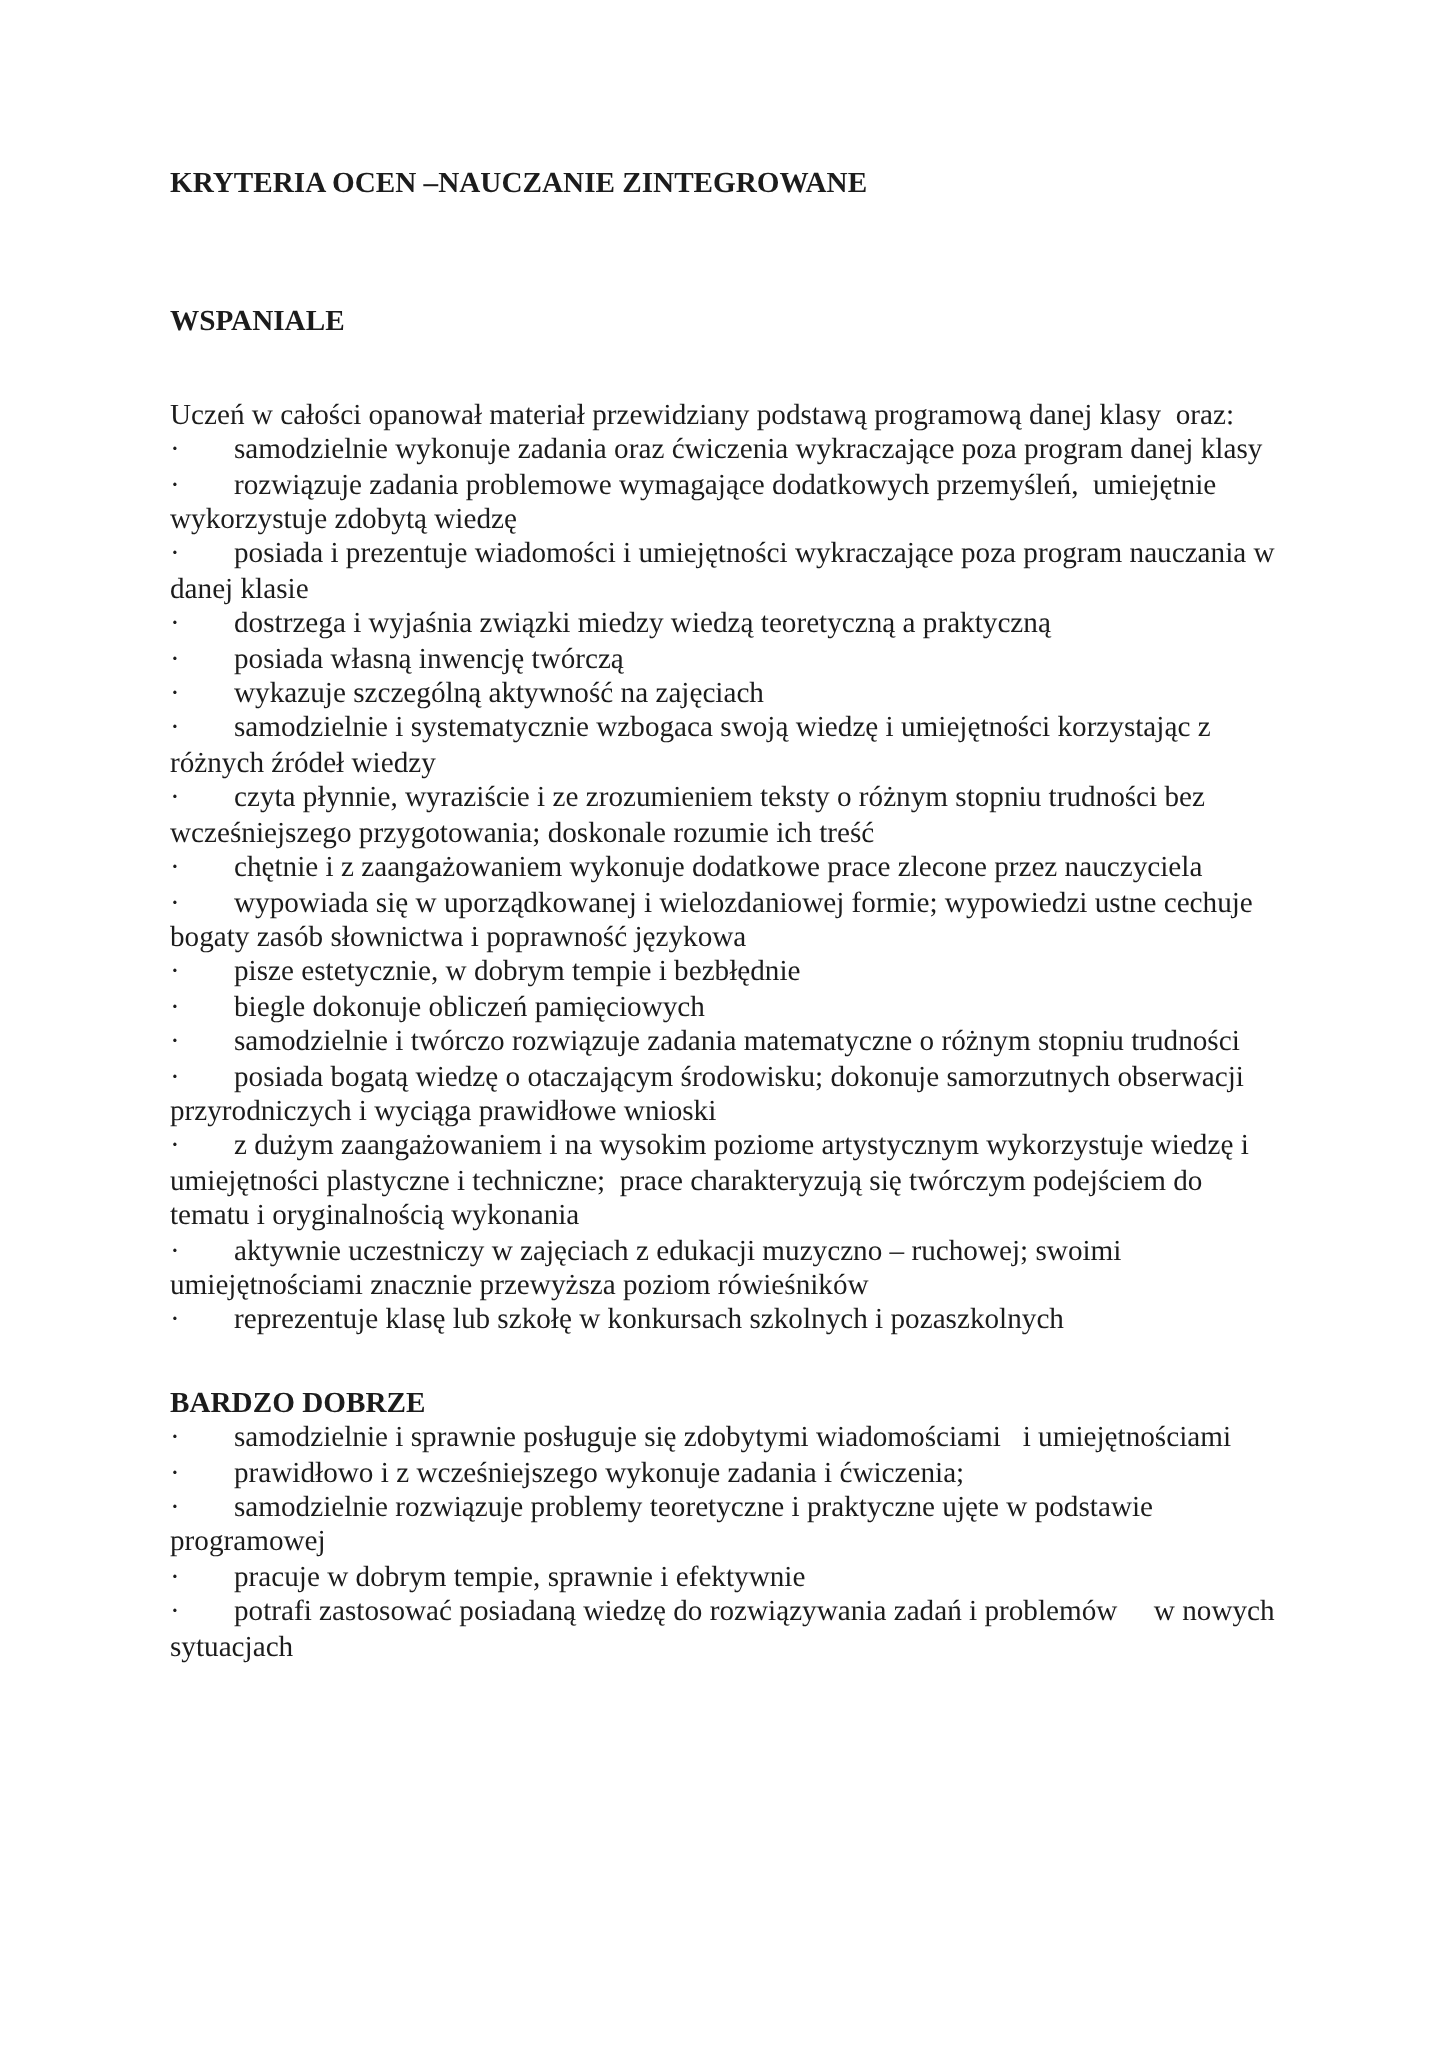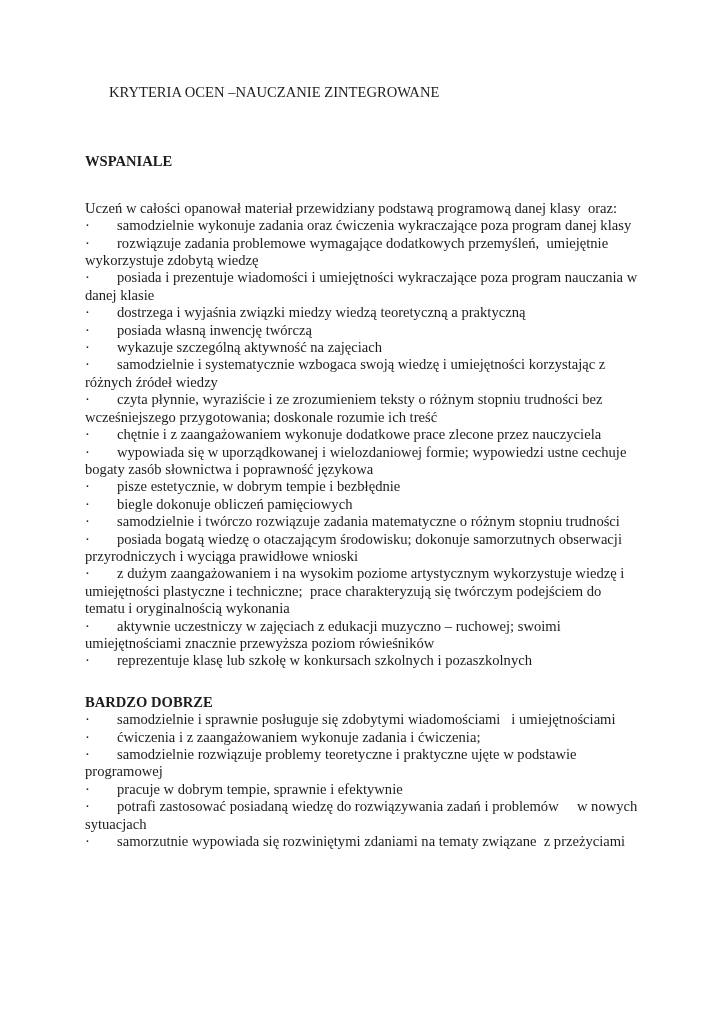--- a/index.html
+++ b/index.html
@@ -14,23 +14,22 @@
     box-sizing: border-box;
     background: #ffffff;
     padding: 84px 85px 0 85px;
     overflow: hidden;
     font-family: "Liberation Serif", "DejaVu Serif", serif;
     font-size: 14.6px;
     line-height: 17.4px;
     color: #1c1c1c;
   }
   .doc-title {
-    font-weight: normal;
+    font-weight: bold;
     white-space: pre-wrap;
-    margin-left: 24px;
   }
   .section-heading {
     font-weight: bold;
     white-space: pre-wrap;
   }
   .s1 .section-heading { margin-top: 52px; }
   .s2 .section-heading { margin-top: 24px; }
   .s1 .section-intro { margin-top: 29px; }
   .s2 .section-intro { margin-top: 34px; }
   .section-intro {
@@ -73,21 +72,20 @@
       <div class="bullet-item"><span class="bullet-marker">·</span><span class="bullet-text">z dużym zaangażowaniem i na wysokim poziome artystycznym wykorzystuje wiedzę i umiejętności plastyczne i techniczne;  prace charakteryzują się twórczym podejściem do tematu i oryginalnością wykonania</span></div>
       <div class="bullet-item"><span class="bullet-marker">·</span><span class="bullet-text">aktywnie uczestniczy w zajęciach z edukacji muzyczno – ruchowej; swoimi umiejętnościami znacznie przewyższa poziom rówieśników</span></div>
       <div class="bullet-item"><span class="bullet-marker">·</span><span class="bullet-text">reprezentuje klasę lub szkołę w konkursach szkolnych i pozaszkolnych</span></div>
     </div>
   </div>
 
   <div class="section s2">
     <div class="section-heading">BARDZO DOBRZE</div>
     <div class="bullets">
       <div class="bullet-item"><span class="bullet-marker">·</span><span class="bullet-text">samodzielnie i sprawnie posługuje się zdobytymi wiadomościami   i umiejętnościami</span></div>
-      <div class="bullet-item"><span class="bullet-marker">·</span><span class="bullet-text">ćwiczenia i z zaangażowaniem wykonuje zadania i ćwiczenia;</span></div>
+      <div class="bullet-item"><span class="bullet-marker">·</span><span class="bullet-text">prawidłowo i z wcześniejszego wykonuje zadania i ćwiczenia;</span></div>
       <div class="bullet-item"><span class="bullet-marker">·</span><span class="bullet-text">samodzielnie rozwiązuje problemy teoretyczne i praktyczne ujęte w podstawie programowej</span></div>
       <div class="bullet-item"><span class="bullet-marker">·</span><span class="bullet-text">pracuje w dobrym tempie, sprawnie i efektywnie</span></div>
       <div class="bullet-item"><span class="bullet-marker">·</span><span class="bullet-text">potrafi zastosować posiadaną wiedzę do rozwiązywania zadań i problemów     w nowych sytuacjach</span></div>
-      <div class="bullet-item"><span class="bullet-marker">·</span><span class="bullet-text">samorzutnie wypowiada się rozwiniętymi zdaniami na tematy związane  z przeżyciami</span></div>
     </div>
   </div>
 
 </div>
 
 </body></html>

